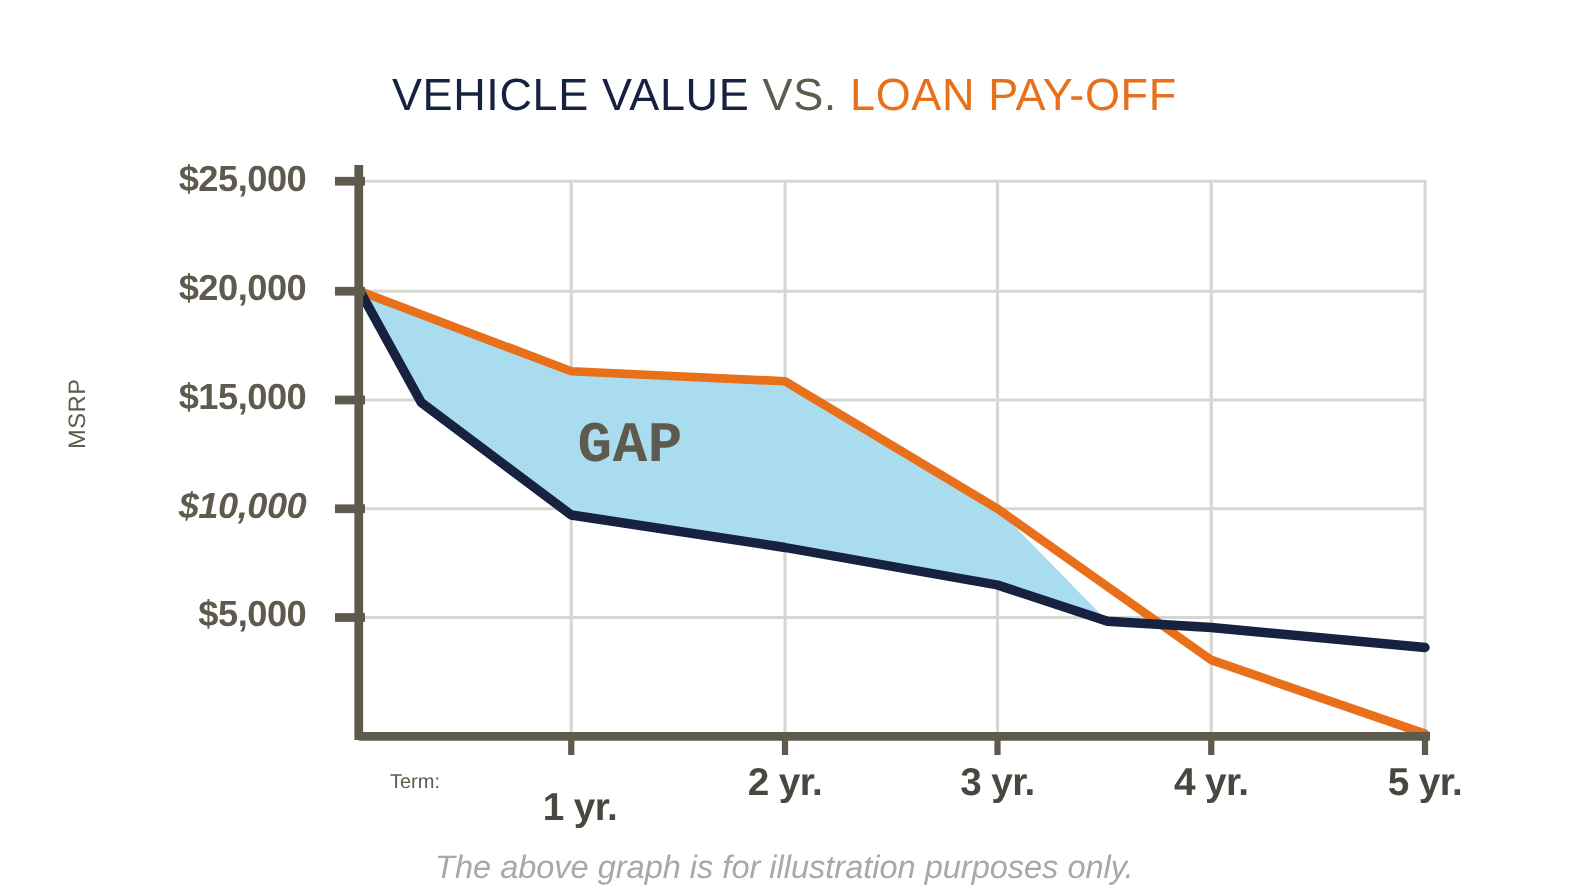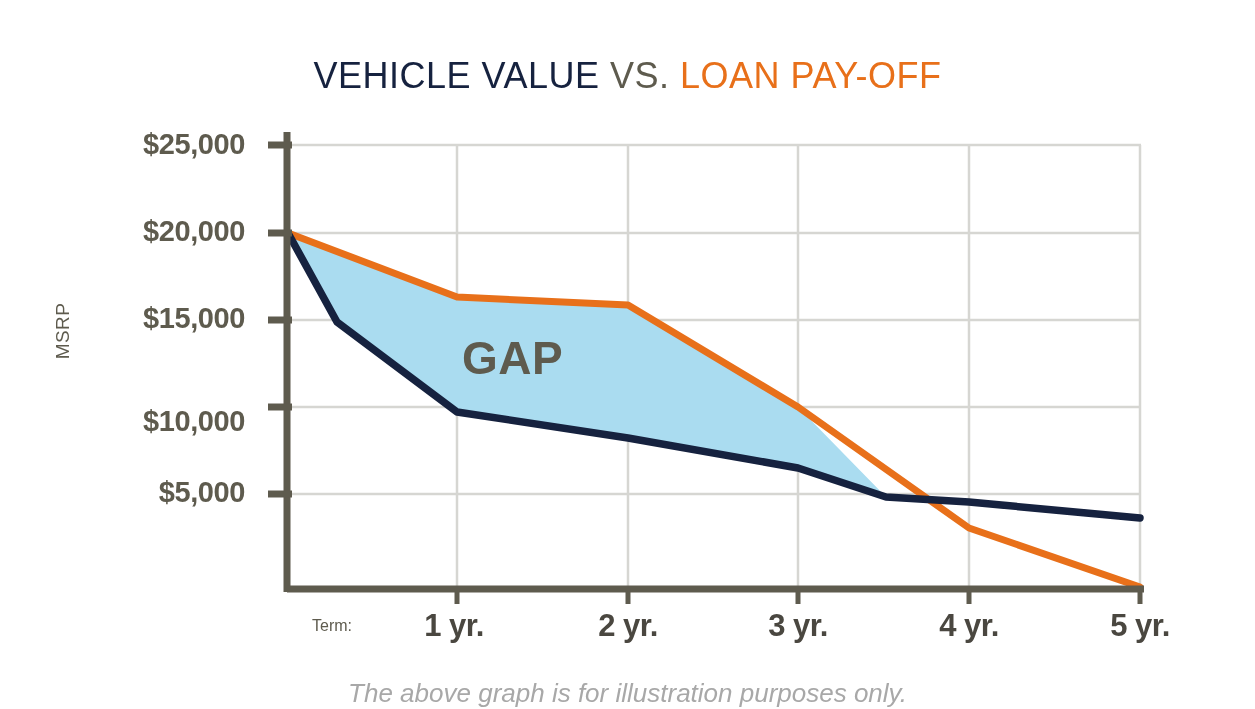--- a/index.html
+++ b/index.html
@@ -87,20 +87,21 @@
 
   
   .gap-label {
     position: absolute;
     left: 462px;
     top: 331px;
     font-size: 46px;
     font-weight: bold;
     color: #5e5b4e;
     letter-spacing: 0.5px;
+    font-family: Liberation Mono, monospace;
   }
 
   
   .footnote {
     position: absolute;
     left: 0;
     top: 678px;
     width: 1255px;
     text-align: center;
     font-size: 26px;
@@ -114,21 +115,21 @@
 
 <div id="chart-root">
 
   <div class="chart-title"><span class="title-part-1">VEHICLE VALUE </span><span class="title-part-2">VS. </span><span class="title-part-3">LOAN PAY-OFF</span></div>
 
   <div class="y-axis-title">MSRP</div>
 
   <div class="y-tick-label" style="top:128px;">$25,000</div>
   <div class="y-tick-label" style="top:215px;">$20,000</div>
   <div class="y-tick-label" style="top:302px;">$15,000</div>
-  <div class="y-tick-label" style="top:405px;">$10,000</div>
+  <div class="y-tick-label" style="top:389px;font-style:italic;">$10,000</div>
   <div class="y-tick-label" style="top:476px;">$5,000</div>
 
   <svg width="1255" height="709" viewBox="0 0 1255 709" style="position:absolute;left:0;top:0;">
 
     <g stroke="#d6d6d2" stroke-width="2.5">
       <line x1="287" y1="145" x2="1141" y2="145"></line>
       <line x1="287" y1="233" x2="1141" y2="233"></line>
       <line x1="287" y1="320" x2="1141" y2="320"></line>
       <line x1="287" y1="407" x2="1141" y2="407"></line>
       <line x1="287" y1="494" x2="1141" y2="494"></line>
@@ -175,21 +176,21 @@
       <line x1="628" y1="589" x2="628" y2="604"></line>
       <line x1="798" y1="589" x2="798" y2="604"></line>
       <line x1="969" y1="589" x2="969" y2="604"></line>
       <line x1="1140" y1="589" x2="1140" y2="604"></line>
     </g>
   </svg>
 
   <div class="gap-label">GAP</div>
 
   <div class="term-label">Term:</div>
-  <div class="x-tick-label" style="left:384px;">1 yr.</div>
+  <div class="x-tick-label" style="left:394px;margin-top:20px;">1 yr.</div>
   <div class="x-tick-label" style="left:558px;">2 yr.</div>
   <div class="x-tick-label" style="left:728px;">3 yr.</div>
   <div class="x-tick-label" style="left:899px;">4 yr.</div>
   <div class="x-tick-label" style="left:1070px;">5 yr.</div>
 
   <div class="footnote">The above graph is for illustration purposes only.</div>
 
 </div>
 
 </body></html>

